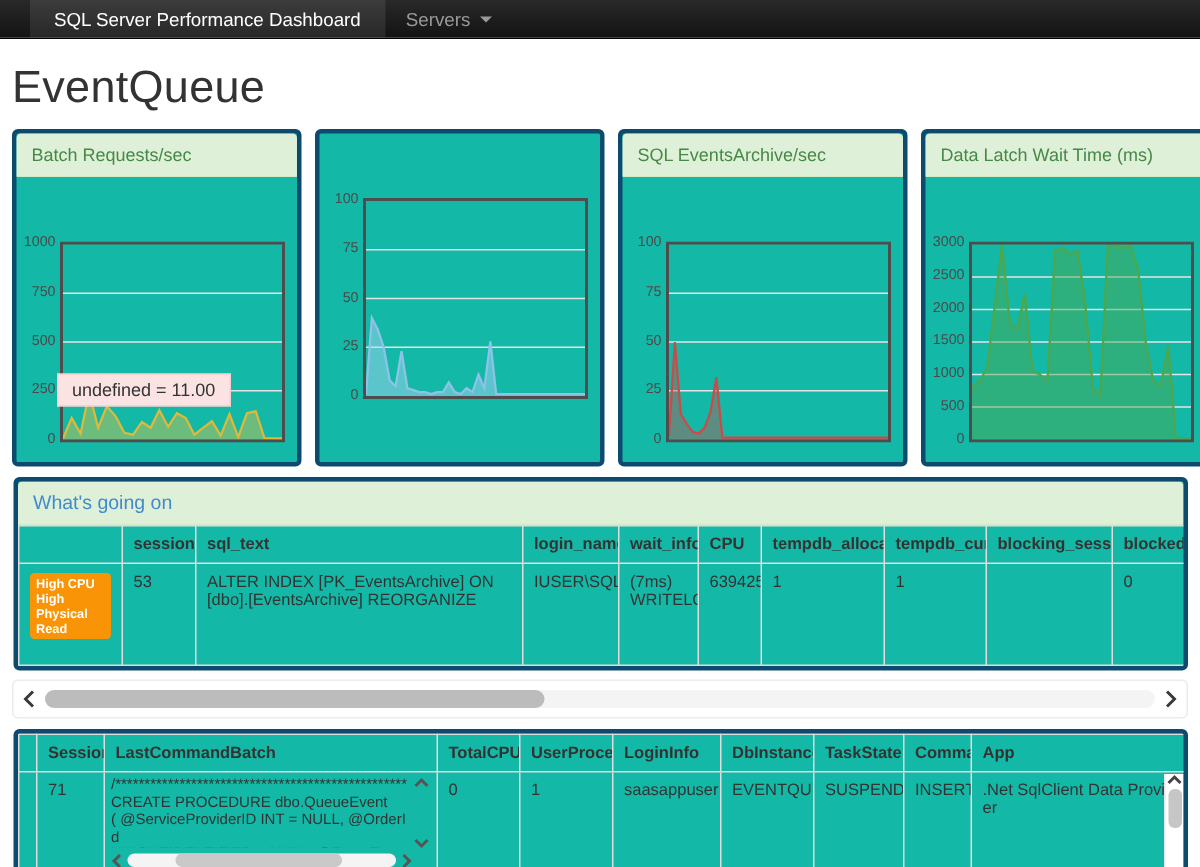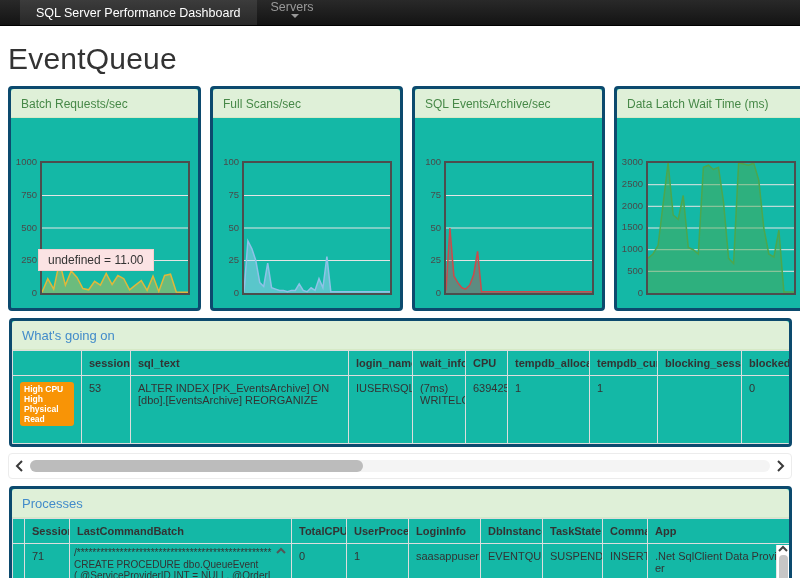--- a/index.html
+++ b/index.html
@@ -6,21 +6,21 @@
   html,body { width:800px; height:578px; overflow:hidden; background:#fff;
     font-family:"Liberation Sans", sans-serif; color:#333; }
 
   
   .navbar { height:26px; background:linear-gradient(#292929,#131313);
     border-bottom:1px solid #000; display:flex; align-items:stretch; }
   .navbar-inner { display:flex; align-items:stretch; padding-left:20px; }
   .brand { background:rgba(255,255,255,0.09); color:#fff; font-size:12.5px;
     display:flex; align-items:center; padding:0 16px; text-decoration:none; }
   .nav-item { color:#999; font-size:12.5px; display:flex; align-items:center;
-    padding:0 14px; cursor:pointer;flex-direction:column; }
+    padding:0 14px; cursor:pointer; }
   .caret { display:inline-block; width:0; height:0; margin-left:6px;
     border-left:4px solid transparent; border-right:4px solid transparent;
     border-top:4px solid #999; }
 
   
   .page-title { font-size:30px; font-weight:normal; color:#333;
     margin:16px 0 10px 8px; letter-spacing:0.2px; }
 
   
   .panel { background:#14b8a6; border:3px solid #0c4a6e; border-radius:4px; }
@@ -122,21 +122,20 @@
               <line x1="0" y1="65.0" x2="146" y2="65.0" stroke="#e4e4e4" stroke-width="1"></line>
               <line x1="0" y1="97.5" x2="146" y2="97.5" stroke="#e4e4e4" stroke-width="1"></line>
               <polygon points="0,130 0.0,129.3 5.8,115.7 11.7,126.1 17.5,98.8 23.4,122.2 29.2,107.9 35.0,114.4 40.9,125.5 46.7,126.8 52.6,118.3 58.4,122.2 64.2,110.5 70.1,121.5 75.9,112.5 81.8,115.7 87.6,126.8 93.4,122.2 99.3,117.7 105.1,127.4 111.0,113.1 116.8,128.4 122.6,112.5 128.5,111.2 134.3,129.0 140.2,129.3 146.0,129.3 146,130" fill="rgba(237,194,64,0.40)"></polygon>
               <polyline points="0.0,129.3 5.8,115.7 11.7,126.1 17.5,98.8 23.4,122.2 29.2,107.9 35.0,114.4 40.9,125.5 46.7,126.8 52.6,118.3 58.4,122.2 64.2,110.5 70.1,121.5 75.9,112.5 81.8,115.7 87.6,126.8 93.4,122.2 99.3,117.7 105.1,127.4 111.0,113.1 116.8,128.4 122.6,112.5 128.5,111.2 134.3,129.0 140.2,129.3 146.0,129.3" fill="none" stroke="#e0b83a" stroke-width="1.5"></polyline>
               <rect x="-1" y="-1" width="148" height="132" fill="none" stroke="#4d4d4d" stroke-width="2"></rect>
             </svg></div>
     </div>
       </div>
   </div>
   <div class="panel chart-panel">
-    <div class="panel-heading"><span class="chart-title">Full Scans/sec</span></div>
     <div class="chart-body">
         <div class="chart">
       <div class="yticks">
             <div>100</div>
             <div>75</div>
             <div>50</div>
             <div>25</div>
             <div>0</div>
           </div>
           <div class="plot"><svg width="150" height="134" viewBox="-2 -2 150 134">
@@ -263,21 +262,20 @@
     <div class="hs-thumb"></div>
   </div>
   <span class="chev">
     <svg width="10" height="12" viewBox="0 0 10 12">
         <polyline points="3,1 8,6 3,11" fill="none" stroke="#3a3a3a" stroke-width="2"></polyline>
       </svg>
   </span>
 </div>
 
 <div class="panel section-panel">
-  <div class="panel-heading"><span class="section-title">Processes</span></div>
   <div class="table-wrap">
   <table class="proc-table">
     <colgroup>
       <col style="width:12px">
           <col style="width:45px">
           <col style="width:222px">
       <col style="width:55px">
           <col style="width:62px">
           <col style="width:72px">
       <col style="width:62px">

